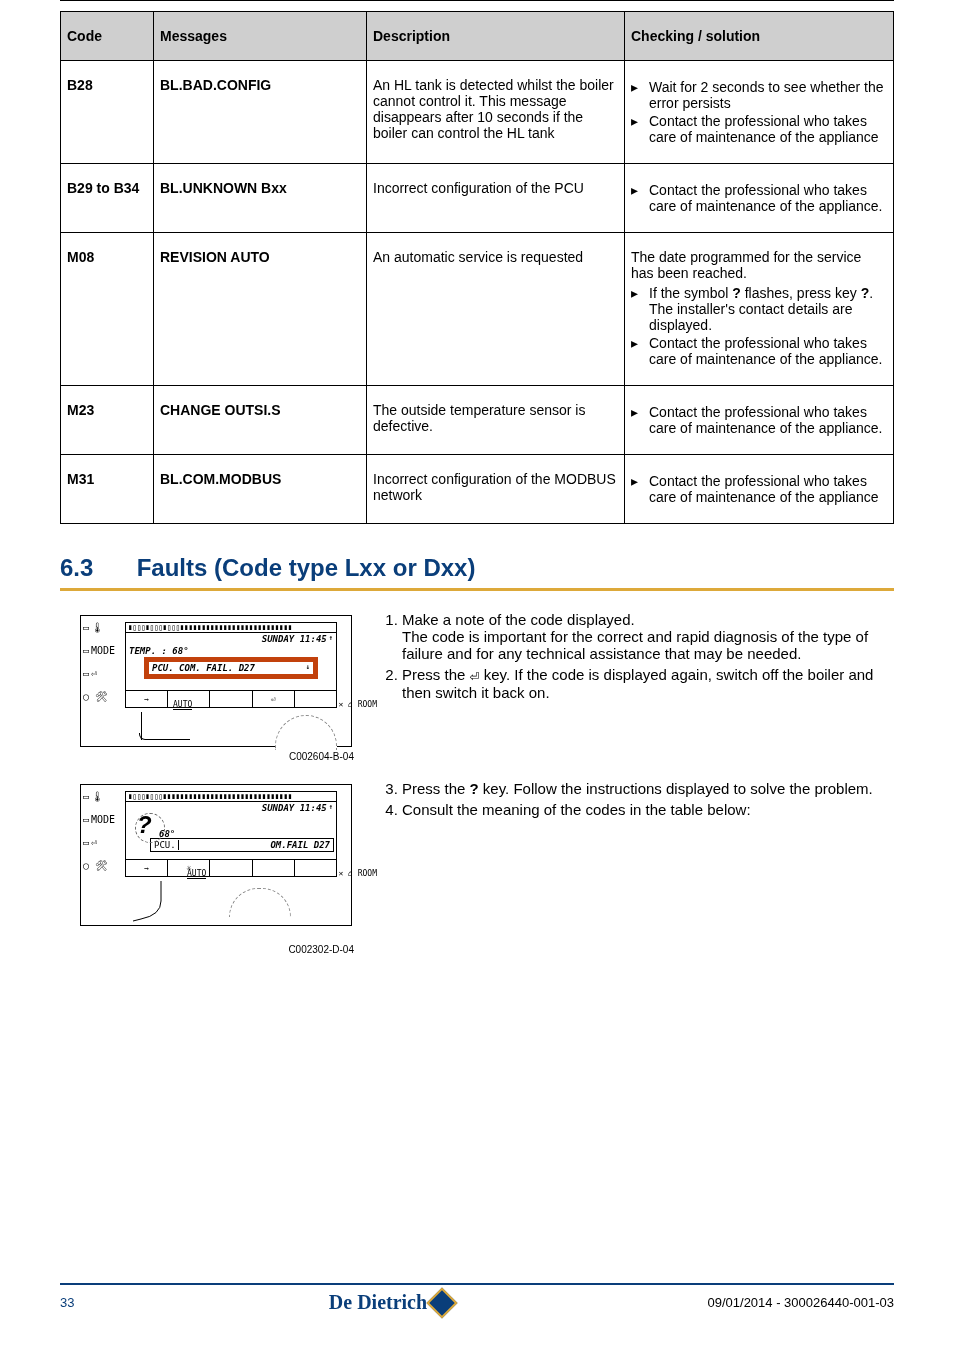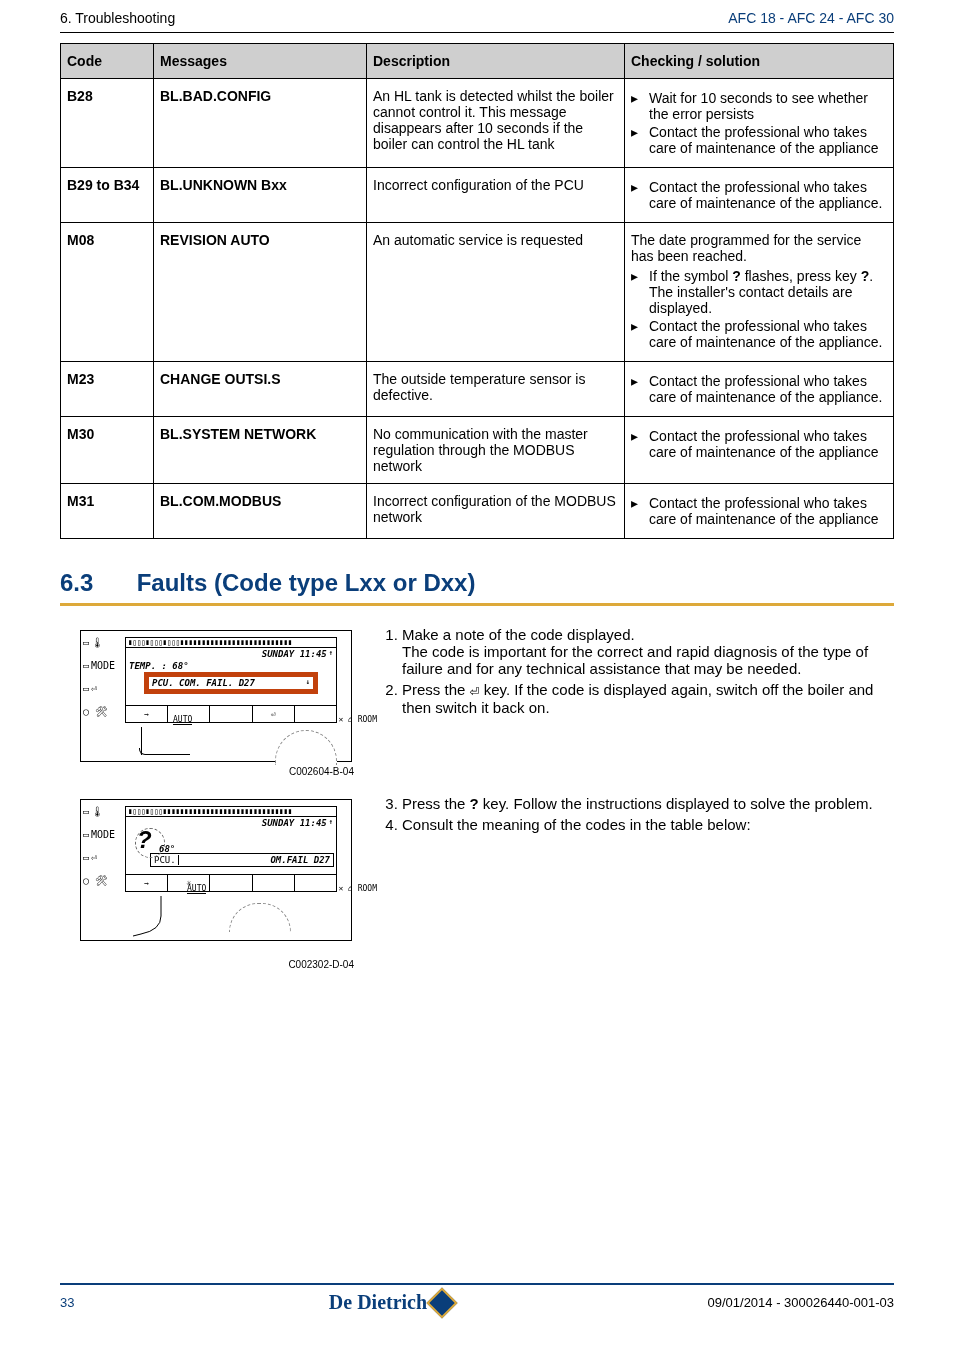--- a/index.html
+++ b/index.html
@@ -35,21 +35,21 @@
   .topbar-right { color: #0a3e7a; }
 
   table.trouble {
     width: 100%;
     border-collapse: collapse;
     font-size: 14px;
     margin-top: 10px;
   }
   table.trouble th, table.trouble td {
     border: 1px solid #000;
-    padding: 9px 6px;
+    padding: 16px 6px;
     vertical-align: top;
     text-align: left;
   }
   table.trouble th {
     background: #cfcfcf;
     font-weight: bold;
   }
   table.trouble td.code { font-weight: bold; width: 80px; }
   table.trouble td.msg { font-weight: bold; width: 200px; }
   table.trouble td.desc { width: 245px; font-weight: normal; }
@@ -304,44 +304,40 @@
     border: 2px solid #dda93a;
     background: #0a3e7a;
     display: inline-block;
   }
 </style>
 </head>
 <body>
 
 <div class="page">
 
-  <div class="topbar">
-    <span class="topbar-left">6.  Troubleshooting</span>
-    <span class="topbar-right">AFC 18 - AFC 24 - AFC 30</span>
-  </div>
   <hr class="top-hr">
 
   <table class="trouble">
     <thead>
       <tr>
         <th>Code</th>
         <th>Messages</th>
         <th>Description</th>
         <th>Checking / solution</th>
       </tr>
     </thead>
     <tbody id="tbody">
         <tr>
           <td class="code">B28</td>
           <td class="msg">BL.BAD.CONFIG</td>
           <td class="desc">An HL tank is detected whilst the boiler cannot control it.
 This message disappears after 10 seconds if the boiler can control the HL tank</td>
           <td class="check">
             <ul class="bullets">
-              <li>Wait for 10 seconds to see whether the error persists</li>
+              <li>Wait for 2 seconds to see whether the error persists</li>
               <li>Contact the professional who takes care of maintenance of the appliance</li>
             </ul>
           </td>
         </tr>
         <tr>
           <td class="code"><b>B29</b> to <b>B34</b></td>
           <td class="msg">BL.UNKNOWN Bxx</td>
           <td class="desc">Incorrect configuration of the PCU</td>
           <td class="check">
             <ul class="bullets">
@@ -365,30 +361,20 @@
           <td class="code">M23</td>
           <td class="msg">CHANGE OUTSI.S</td>
           <td class="desc">The outside temperature sensor is defective.</td>
           <td class="check">
             <ul class="bullets">
               <li>Contact the professional who takes care of maintenance of the appliance.</li>
             </ul>
           </td>
         </tr>
         <tr>
-          <td class="code">M30</td>
-          <td class="msg">BL.SYSTEM NETWORK</td>
-          <td class="desc">No communication with the master regulation through the MODBUS network</td>
-          <td class="check">
-            <ul class="bullets">
-              <li>Contact the professional who takes care of maintenance of the appliance</li>
-            </ul>
-          </td>
-        </tr>
-        <tr>
           <td class="code">M31</td>
           <td class="msg">BL.COM.MODBUS</td>
           <td class="desc">Incorrect configuration of the MODBUS network</td>
           <td class="check">
             <ul class="bullets">
               <li>Contact the professional who takes care of maintenance of the appliance</li>
             </ul>
           </td>
         </tr>
       </tbody>

